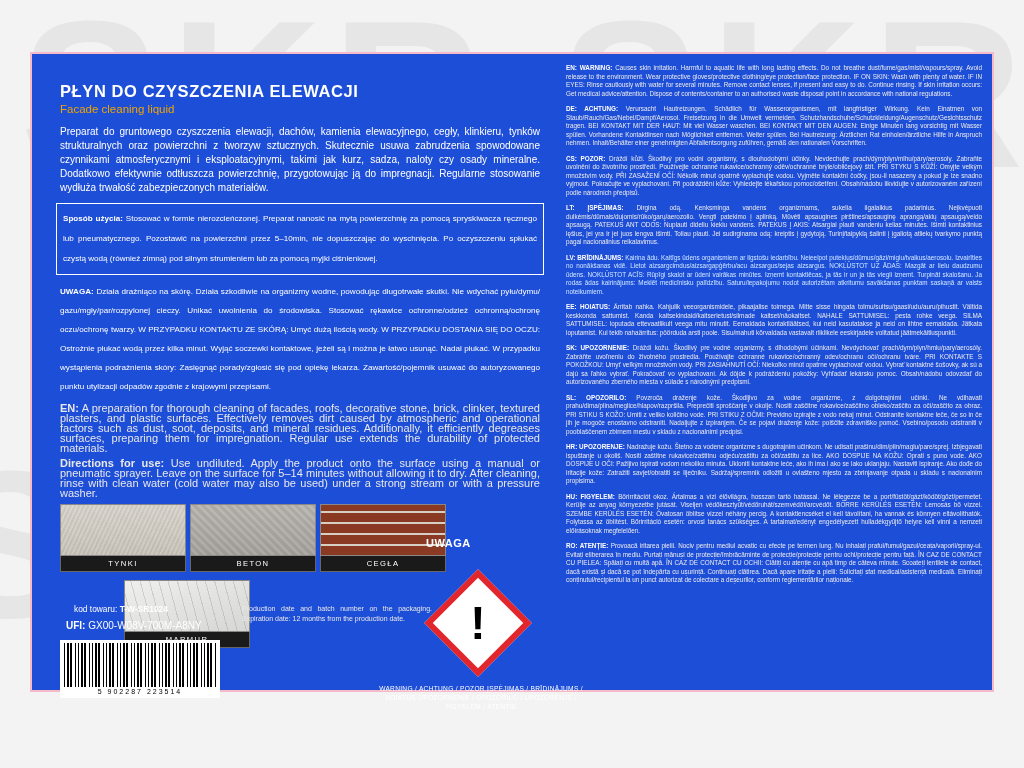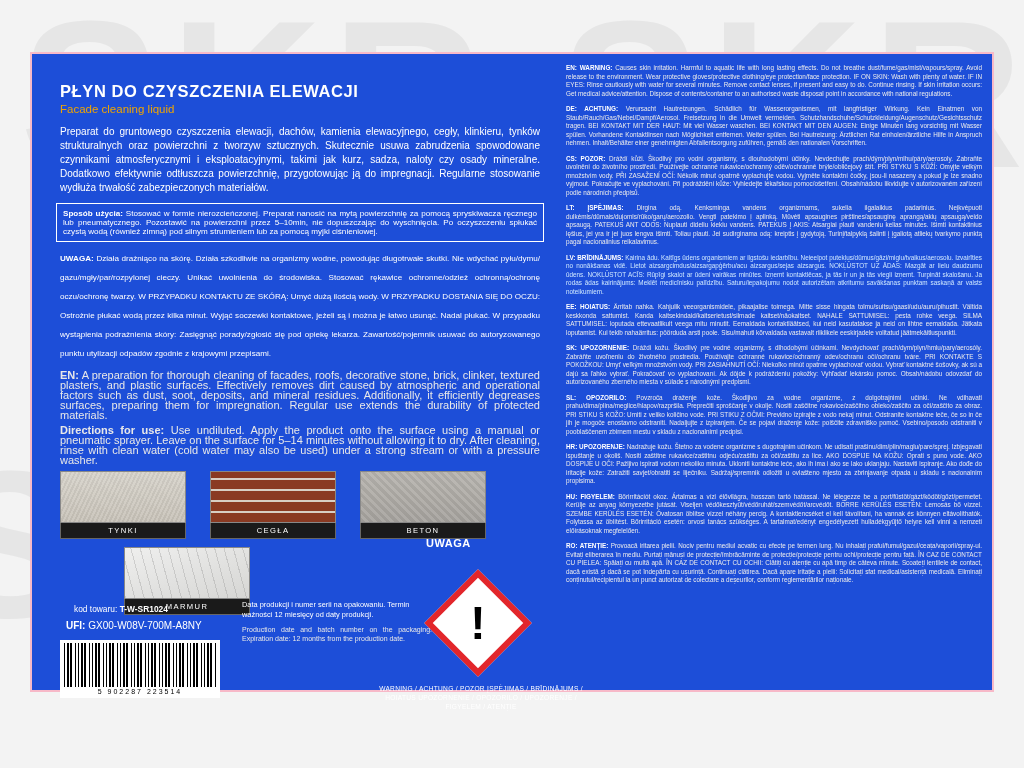--- a/index.html
+++ b/index.html
@@ -18,26 +18,26 @@
   .label{position:absolute;left:30px;top:52px;width:964px;height:640px;
     background:#1d4ed8;border:2px solid #f7b9c8;box-sizing:border-box;
     color:#fff;}
   .left{position:absolute;left:14px;top:10px;width:508px;height:614px;}
   .right{position:absolute;left:534px;top:10px;width:416px;height:614px;}
 
   h1.title{font-size:16.5px;font-weight:bold;letter-spacing:.6px;margin:18px 0 2px 14px;}
   .subtitle{color:#f0a500;font-size:11.5px;margin:0 0 10px 14px;}
   .para{font-size:10px;line-height:14px;text-align:justify;margin:0 14px 8px 14px;}
   .boxed{border:1px solid #fff;padding:5px 6px;margin:8px 10px 7px 10px;
-    font-size:8.1px;line-height:9px;text-align:justify;}
+    font-size:8.1px;line-height:20px;text-align:justify;}
   .uwaga{font-size:8.1px;line-height:19px;text-align:justify;margin:0 14px 7px 14px;}
   .en{font-size:11px;line-height:10px;text-align:justify;margin:0 14px 5px 14px;color:#e8e8e8;}
 
   .swatches{position:relative;margin:6px 0 0 14px;width:480px;}
-  .srow{display:flex;gap:24px;margin-bottom:8px;}
+  .srow{display:flex;gap:4px;margin-bottom:8px;}
   .sw{width:126px;}
   .sw .img{height:52px;border:1px solid #888;box-sizing:border-box;}
   .sw .cap{background:#1a1a1a;border:1px solid #666;border-top:none;
     text-align:center;font-size:7.6px;letter-spacing:1.4px;padding:3px 0;color:#fff;}
   .tynki{background:
      repeating-linear-gradient(115deg,rgba(0,0,0,.05) 0 2px,rgba(255,255,255,.06) 2px 4px),
      linear-gradient(#d8d4cc,#c9c4ba);}
   .beton{background:
      repeating-linear-gradient(45deg,rgba(0,0,0,.06) 0 3px,rgba(255,255,255,.05) 3px 6px),
      linear-gradient(#b9b6b1,#a8a5a0);}
@@ -116,26 +116,26 @@
         <span>Use undiluted. Apply the product onto the surface using a manual or pneumatic sprayer. Leave on the surface for 5–14 minutes without allowing it to dry. After cleaning, rinse with clean water (cold water may also be used) under a strong stream or with a pressure washer.</span>
       </div>
 
       <div class="swatches">
         <div class="srow">
           <div class="sw">
             <div class="img tynki"></div>
             <div class="cap">TYNKI</div>
           </div>
           <div class="sw">
+            <div class="img beton"></div>
+            <div class="cap">BETON</div>
+          </div>
+          <div class="sw">
             <div class="img cegla"></div>
             <div class="cap">CEGŁA</div>
-          </div>
-          <div class="sw">
-            <div class="img beton"></div>
-            <div class="cap">BETON</div>
           </div>
         </div>
         <div class="srow">
           <div class="sw" style="margin-left:64px">
             <div class="img marmur"></div>
             <div class="cap">MARMUR</div>
           </div>
         </div>
       </div>
 
@@ -149,21 +149,20 @@
       <div class="kod">
         <span>kod towaru:</span>
         <b>T-W-SR1024</b>
       </div>
       <div class="ufi">
         <b>UFI:</b>
         <span>GX00-W08V-700M-A8NY</span>
       </div>
 
       <div class="dates">
-        <div>Data produkcji i numer serii na opakowaniu. Termin ważności 12 miesięcy od daty produkcji.</div>
         <div class="en">Production date and batch number on the packaging. Expiration date: 12 months from the production date.</div>
       </div>
 
       <div class="barcode">
         <div class="bars"></div>
         <div class="bnum">5 902287 223514</div>
       </div>
     </div>
 
     <div class="right">

